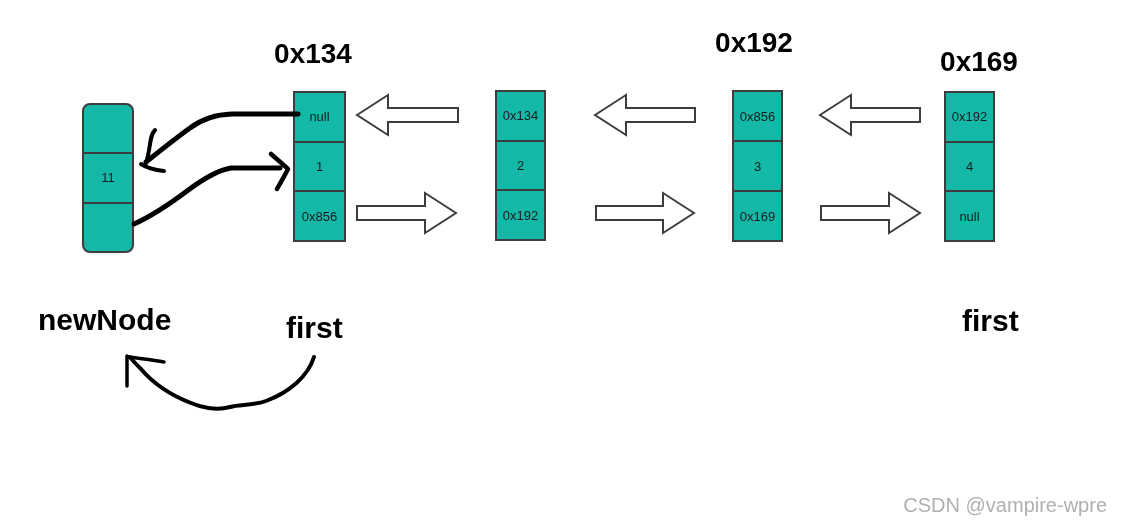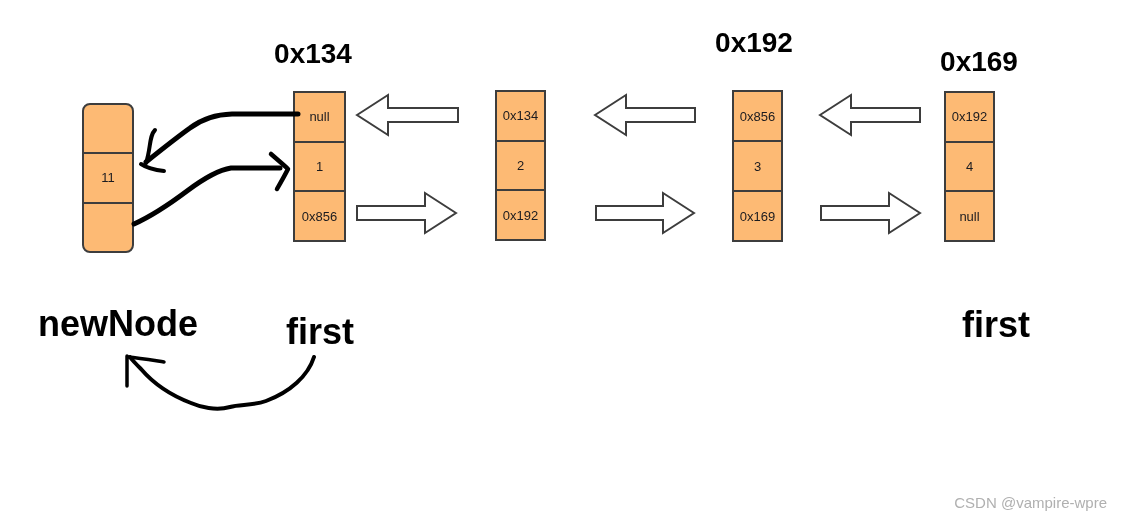--- a/index.html
+++ b/index.html
@@ -2,37 +2,37 @@
 <html><head>
 <meta charset="utf-8">
 <style>
   html,body { margin:0; padding:0; background:#ffffff; }
   .stage {
     position:relative; width:1133px; height:517px; background:#ffffff;
     font-family:"Liberation Sans", sans-serif; overflow:hidden;
   }
   .node-box {
     position:absolute; display:flex; flex-direction:column;
-    border:2px solid #3d3d3d; box-sizing:border-box; background:#fdba74;
+    border:2px solid #3d3d3d; box-sizing:border-box; background:#14b8a6;
   }
   .cell {
     flex:1; display:flex; align-items:center; justify-content:center;
     font-size:13px; color:#1b1b1f; border-top:2px solid #3d3d3d;
     white-space:nowrap;
   }
   .cell:first-child { border-top:none; }
   .addr-label {
     position:absolute; transform:translateX(-50%);
     font-weight:bold; font-size:28px; color:#000; white-space:nowrap;
   }
   .caption {
-    position:absolute; font-weight:bold; font-size:36px; color:#000; white-space:nowrap;
+    position:absolute; font-weight:bold; font-size:30px; color:#000; white-space:nowrap;
   }
   .watermark {
-    position:absolute; right:26px; top:494px; font-size:15px; color:#b0b0b0; white-space:nowrap;
+    position:absolute; right:26px; top:494px; font-size:20px; color:#b0b0b0; white-space:nowrap;
   }
   svg.overlay { position:absolute; left:0; top:0; z-index:5; pointer-events:none; }
   .block-arrow { fill:#ffffff; stroke:#3d3d3d; stroke-width:2; stroke-linejoin:miter; }
   .hand { fill:none; stroke:#000000; stroke-linecap:round; stroke-linejoin:round; }
 </style>
 </head>
 <body>
 
 <div class="stage">
 

